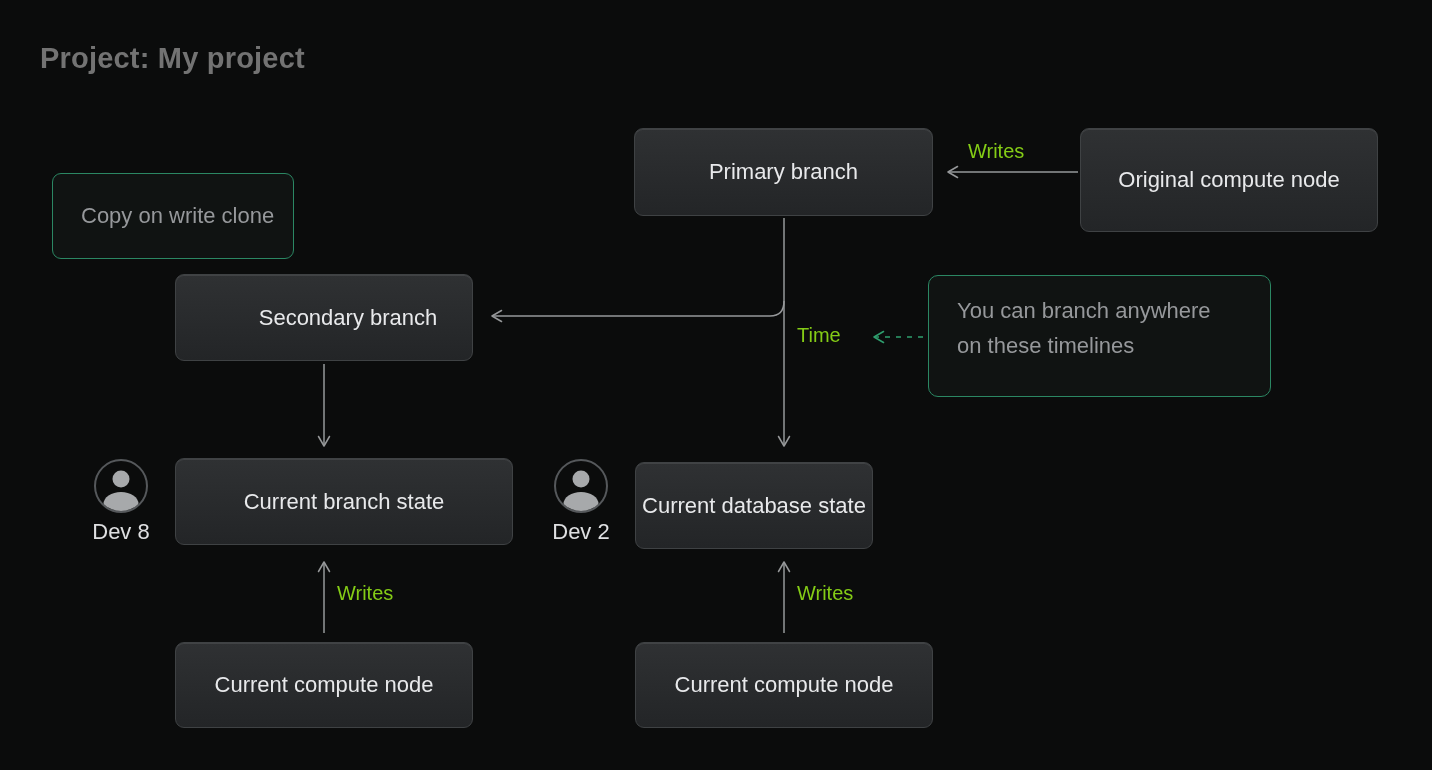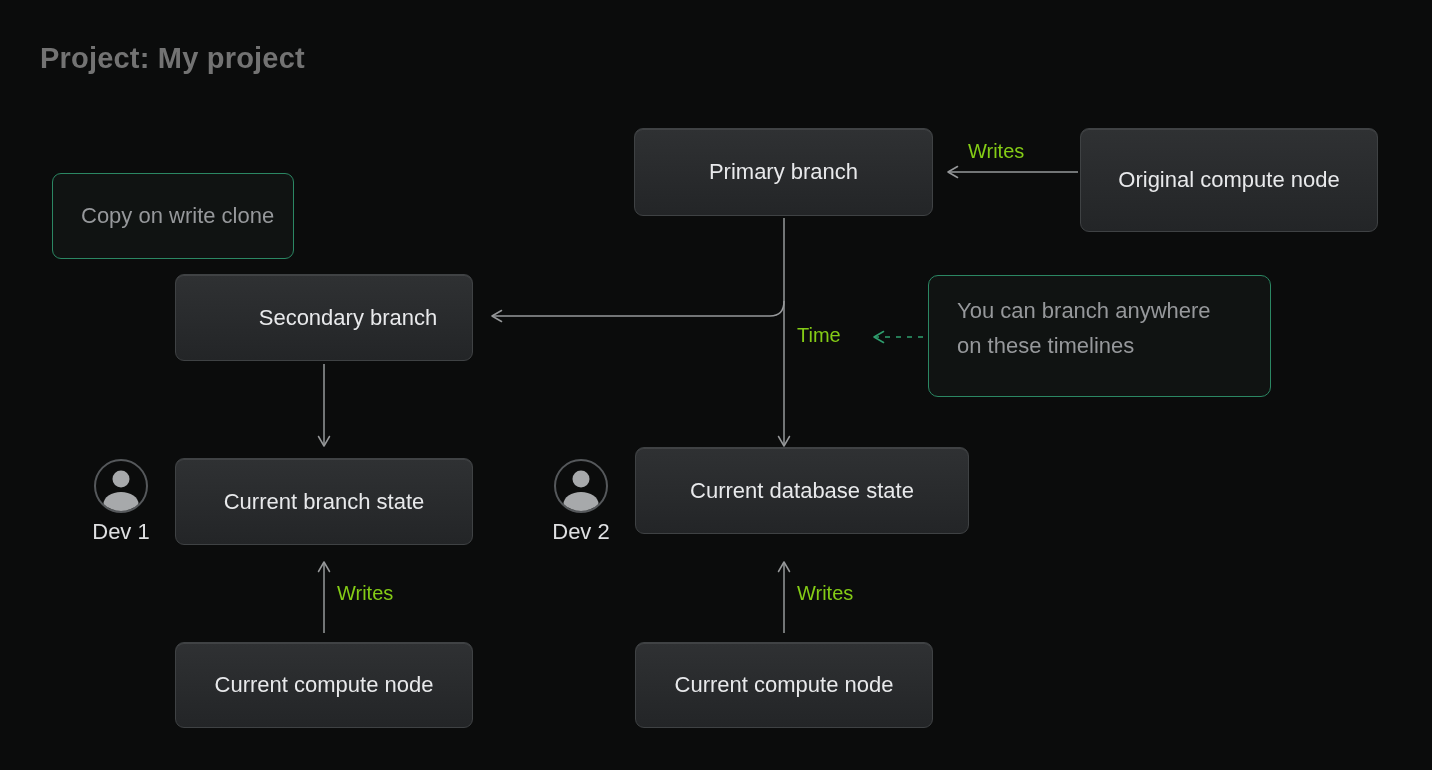--- a/index.html
+++ b/index.html
@@ -52,22 +52,22 @@
   }
   .note-box {
     left: 928px; top: 275px; width: 343px; height: 122px;
     padding: 0 52px 16px 28px;
     line-height: 35px;
     border-radius: 10px;
   }
   .primary-branch        { left: 634px;  top: 128px; width: 299px; height: 88px; }
   .original-compute      { left: 1080px; top: 128px; width: 298px; height: 104px; }
   .secondary-branch      { left: 175px;  top: 274px; width: 298px; height: 87px; padding-left: 48px; }
-  .current-branch-state  { left: 175px;  top: 458px; width: 298px; height: 87px; }
-  .current-db-state      { left: 635px;  top: 447px; width: 334px; height: 87px; }
+  .current-branch-state  { left: 175px;  top: 458px; width: 338px; height: 87px; }
+  .current-db-state      { left: 635px;  top: 462px; width: 238px; height: 87px; }
   .compute-dev1          { left: 175px;  top: 642px; width: 298px; height: 86px; }
   .compute-dev2          { left: 635px;  top: 642px; width: 298px; height: 86px; }
   .edge-label {
     position: absolute;
     font-size: 20px;
     color: #84cc16;
     white-space: nowrap;
   }
   .lbl-writes-primary { left: 968px; top: 140px; }
   .lbl-time           { left: 797px; top: 324px; text-align: right; }
@@ -145,21 +145,21 @@
   <div class="edge-label lbl-time">Time</div>
   <div class="edge-label lbl-writes-dev1">Writes</div>
   <div class="edge-label lbl-writes-dev2">Writes</div>
 
   <div class="dev dev-1">
     <svg width="56" height="56" viewBox="0 0 56 56">
       <circle cx="28" cy="28" r="26" fill="none" stroke="#55585b" stroke-width="2"></circle>
       <circle cx="28" cy="21" r="8.5" fill="#a7a9ab"></circle>
       <ellipse cx="28" cy="46" rx="17.5" ry="12" fill="#a7a9ab" clip-path="url(#person-clip)"></ellipse>
     </svg>
-    <span>Dev 1</span>
+    <span>Dev 8</span>
   </div>
 
   <div class="dev dev-2">
     <svg width="56" height="56" viewBox="0 0 56 56">
       <circle cx="28" cy="28" r="26" fill="none" stroke="#55585b" stroke-width="2"></circle>
       <circle cx="28" cy="21" r="8.5" fill="#a7a9ab"></circle>
       <ellipse cx="28" cy="46" rx="17.5" ry="12" fill="#a7a9ab" clip-path="url(#person-clip)"></ellipse>
     </svg>
     <span>Dev 2</span>
   </div>

